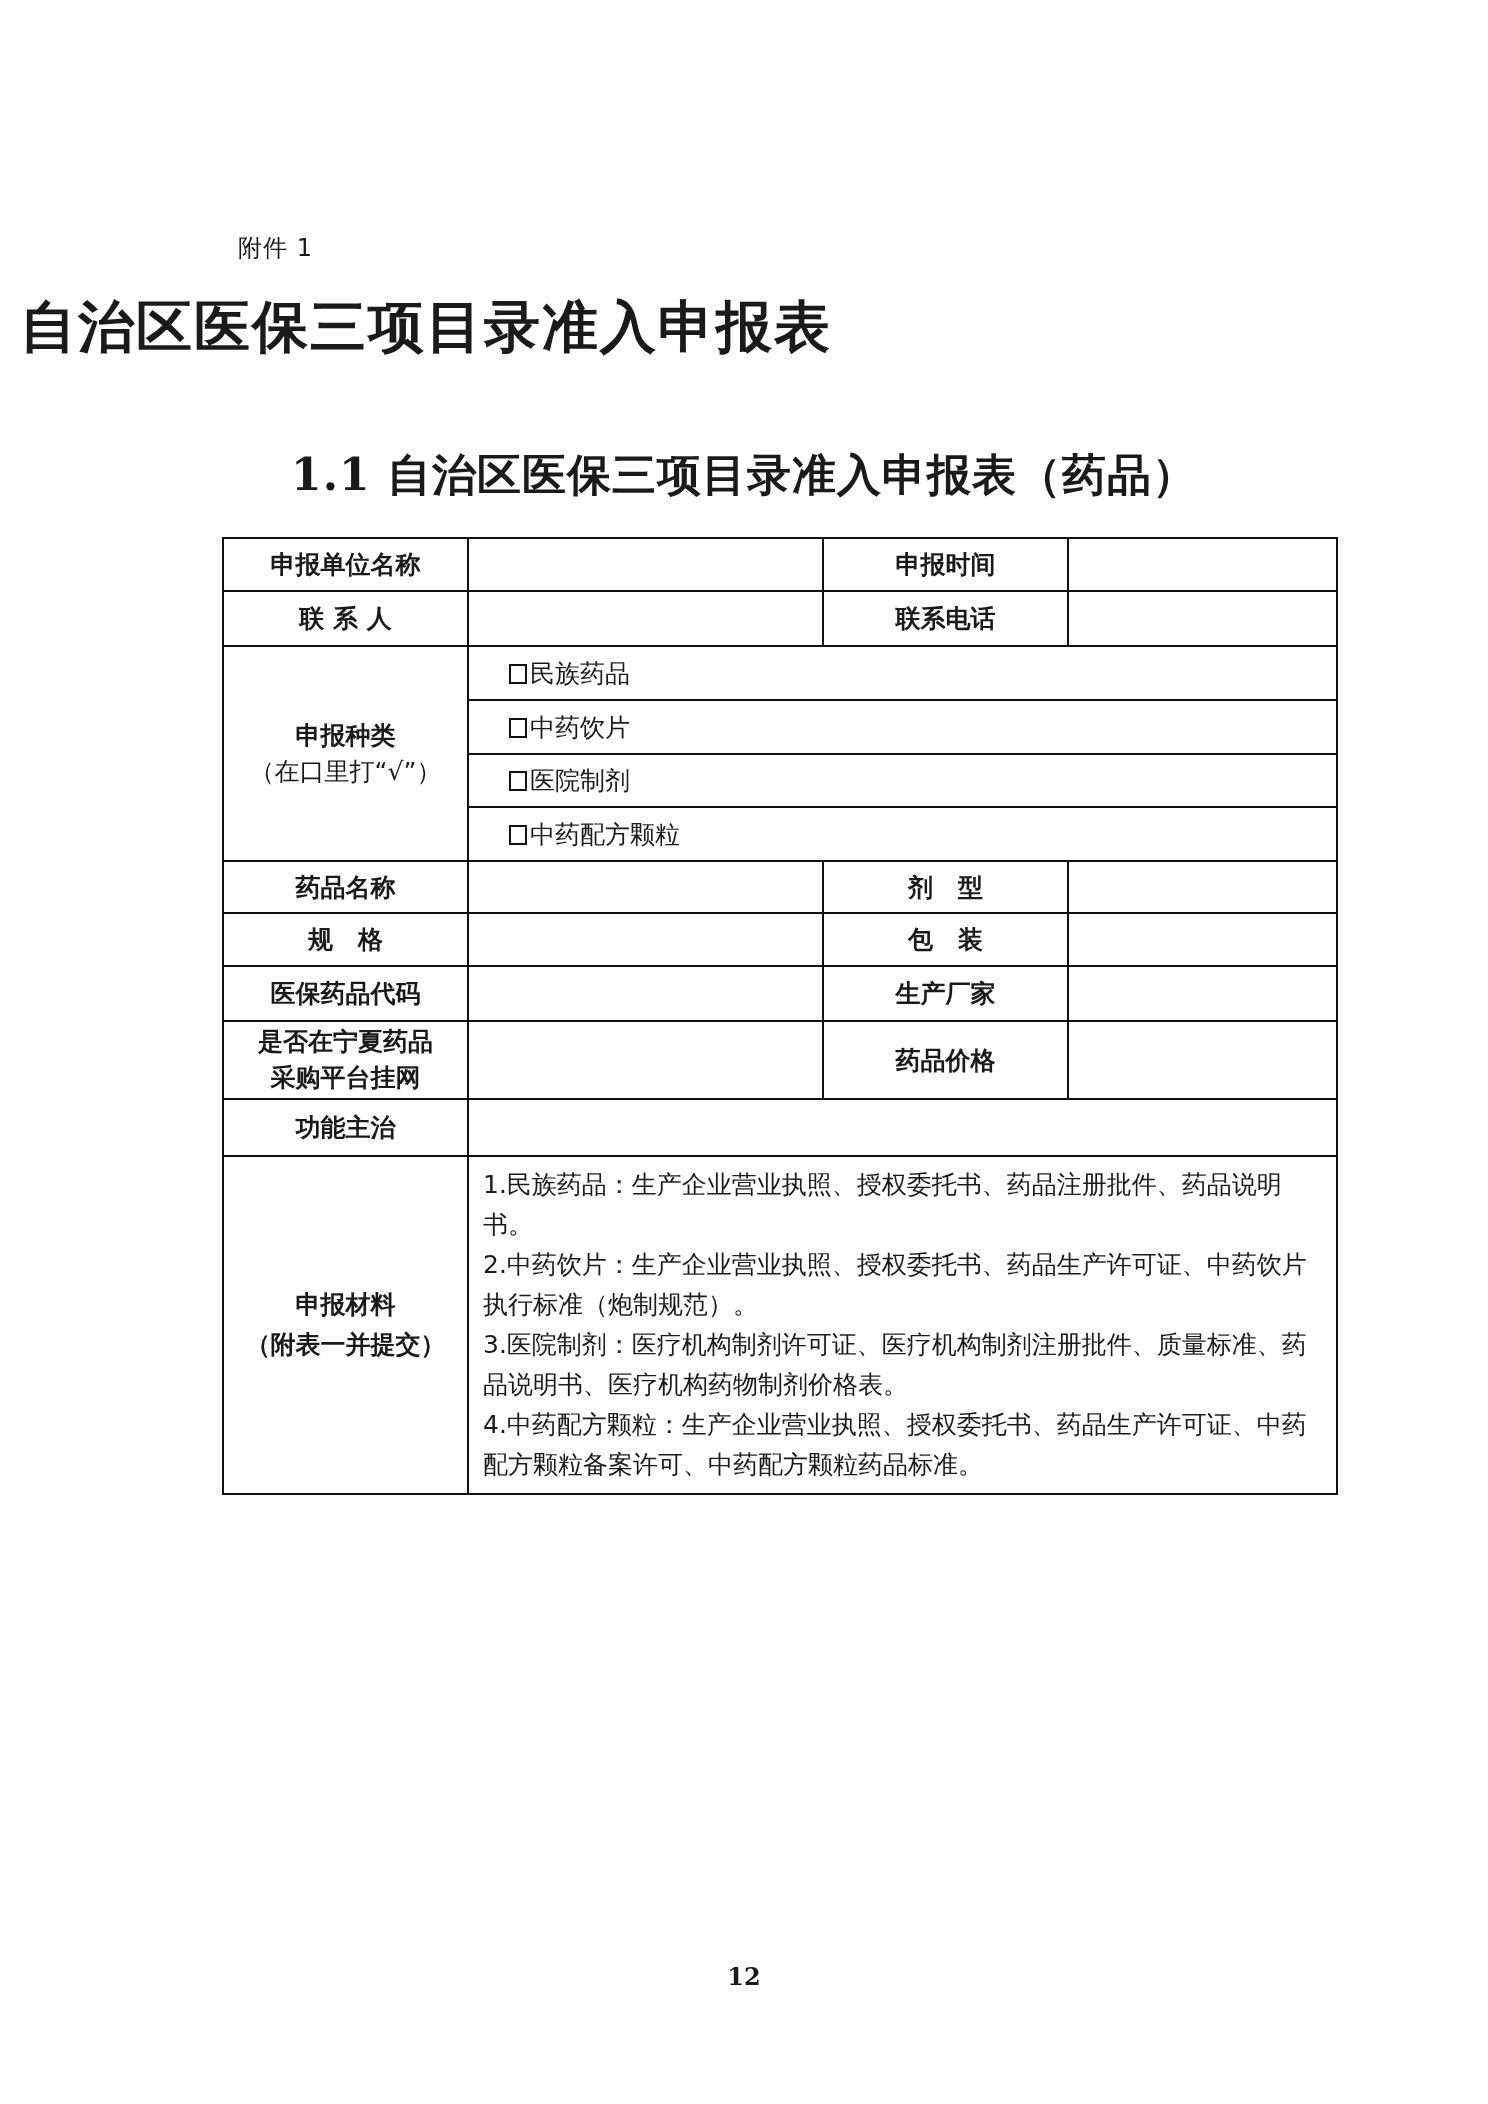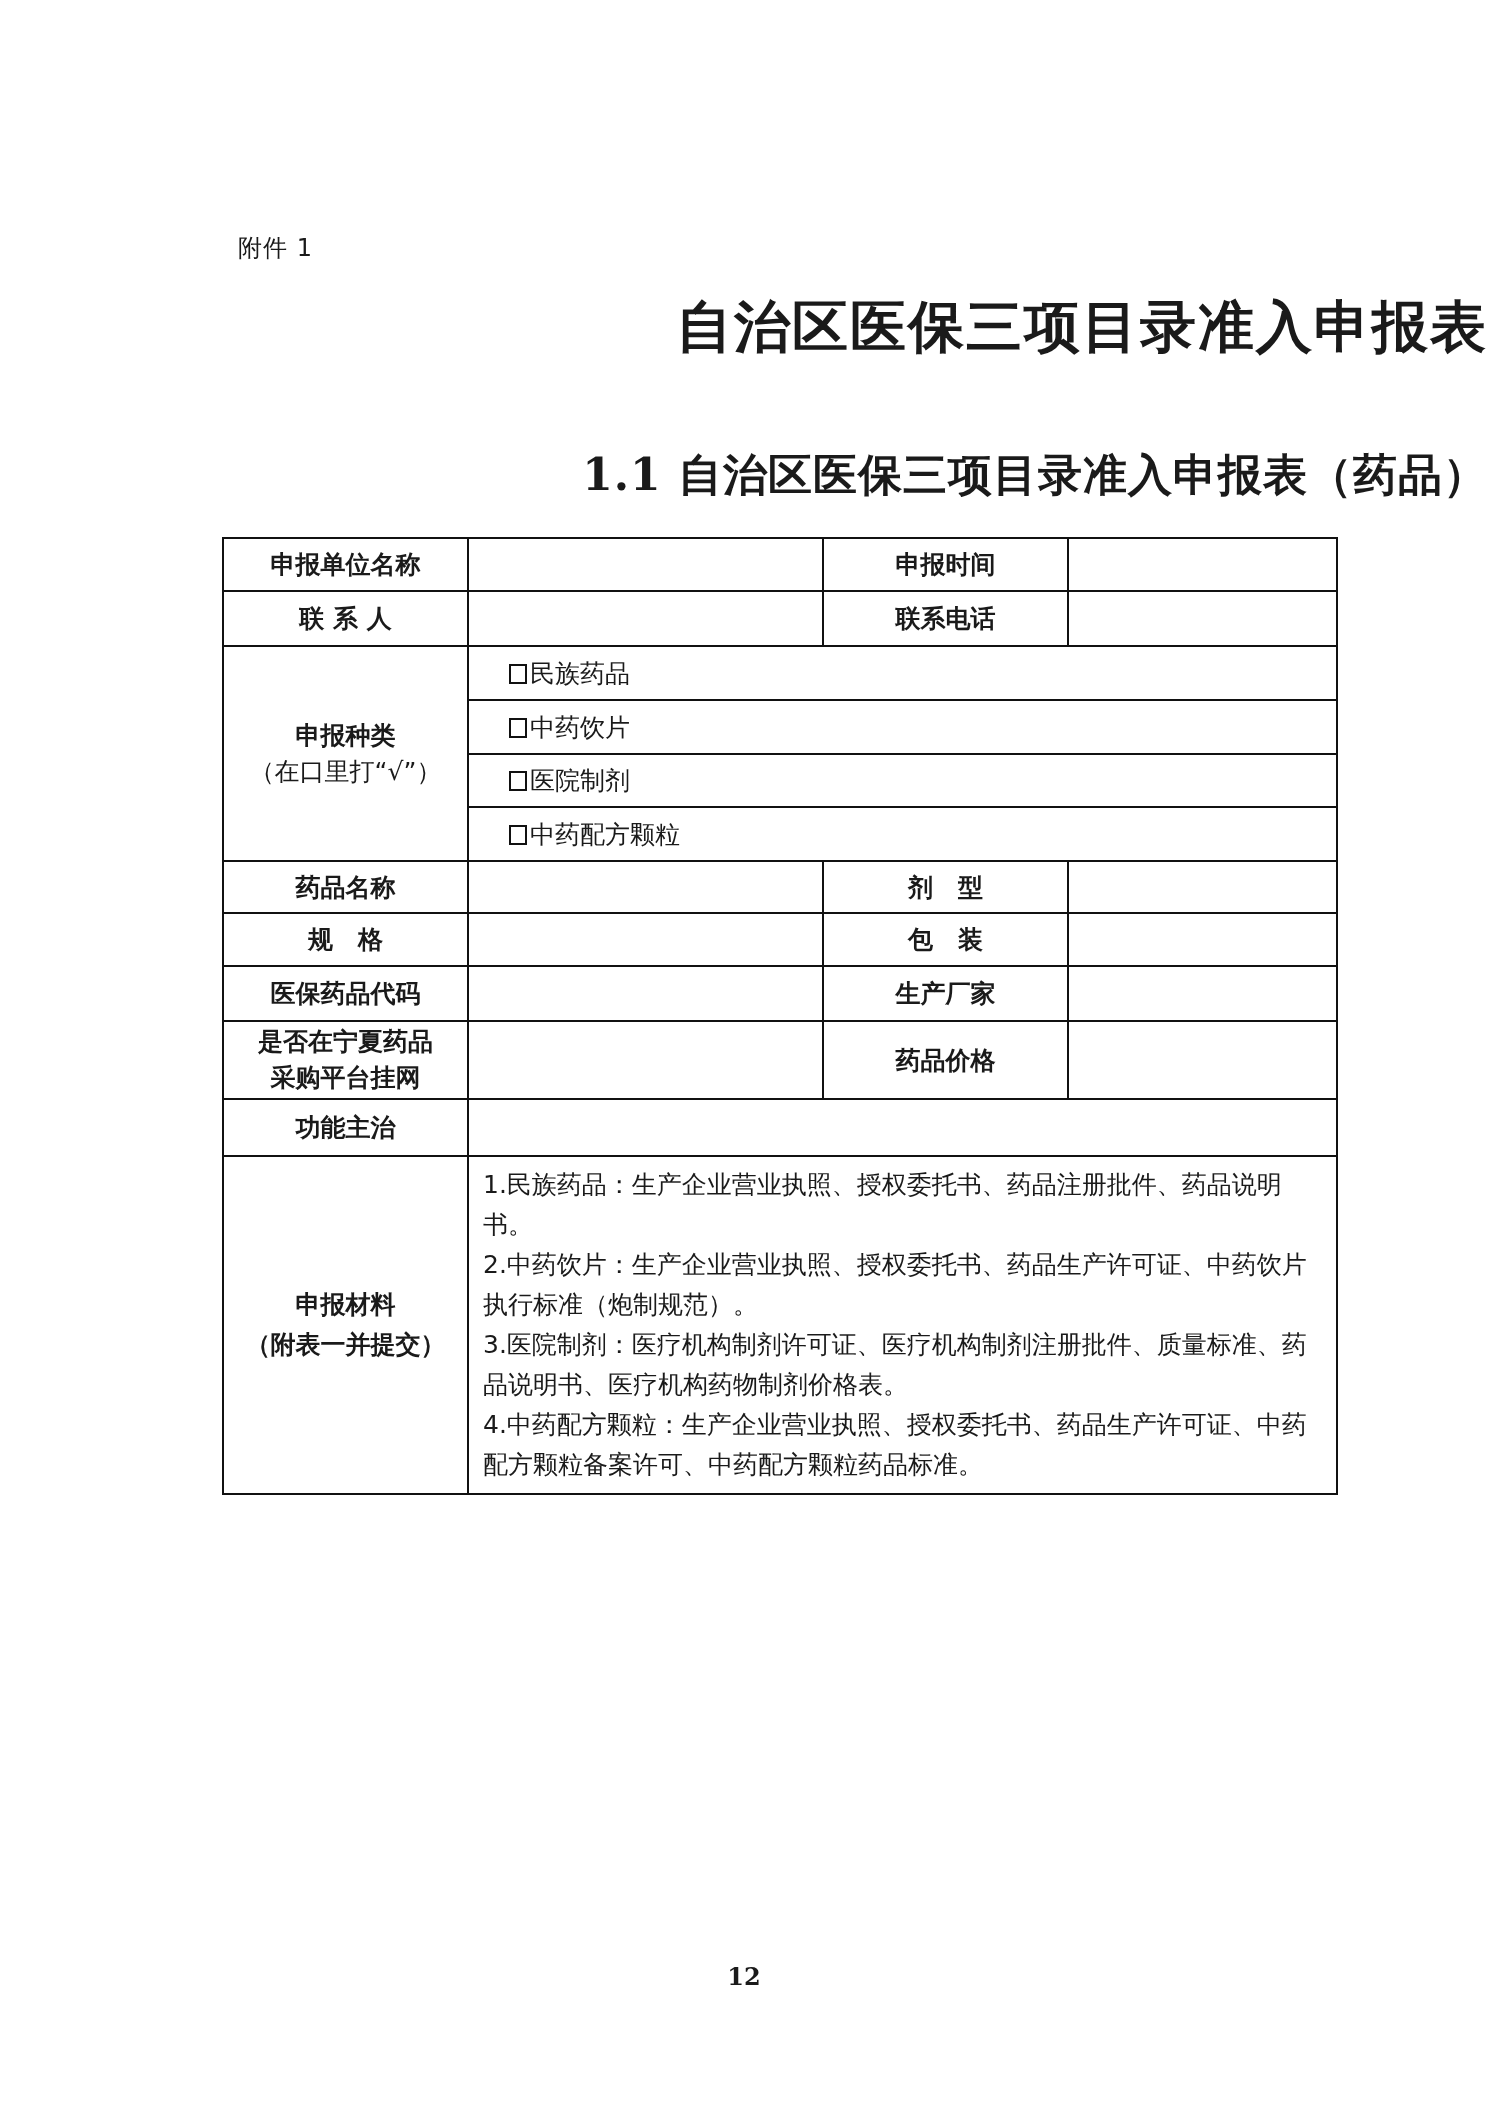--- a/index.html
+++ b/index.html
@@ -1,21 +1,21 @@
 <!DOCTYPE html>
 <html><head>
 <meta charset="utf-8">
 <style>
   html, body { margin: 0; padding: 0; background: #ffffff; }
   body { width: 1488px; height: 2104px; position: relative; overflow: hidden;
          font-family: "DejaVu Sans", "Liberation Sans", sans-serif; color: #1a1a1a; }
   .attach { position: absolute; left: 238px; top: 232px; font-size: 24px; letter-spacing: 1px; }
-  .title { position: absolute; left: 0; width: 1488px; top: 290px; text-align: right;
+  .title { position: absolute; left: 0; width: 1488px; top: 290px; text-align: left;
            font-family: "DejaVu Serif", "Liberation Serif", serif; font-weight: bold; font-size: 56px; letter-spacing: 2px; padding-left: 20px; box-sizing: border-box; }
-  .subtitle { position: absolute; left: 0; width: 1488px; top: 446px; text-align: right;
+  .subtitle { position: absolute; left: 0; width: 1488px; top: 446px; text-align: center;
            font-family: "DejaVu Serif", "Liberation Serif", serif; font-weight: bold; font-size: 44px; letter-spacing: 1px; }
   table.form { position: absolute; left: 222px; top: 537px; width: 1114px; border-collapse: collapse; table-layout: fixed; }
   table.form td { border: 2px solid #111; padding: 0; font-size: 25px; vertical-align: middle; }
   td.lbl { text-align: center; font-weight: bold; margin-left: 20px; }
   td.opt { padding-left: 40px !important; font-weight: normal; }
   td.mat-lbl { text-align: center; font-weight: bold; line-height: 40px; }
   td.mat { padding: 8px 10px 8px 14px !important; font-size: 25px; line-height: 40px; vertical-align: top; }
   .mat p { margin: 0; }
   .lbl2 { line-height: 36px; border-radius: 14px; }
   .pagenum { position: absolute; left: 0; width: 1488px; top: 1962px; text-align: center; font-family: "DejaVu Serif", "Liberation Serif", serif; font-weight: bold; font-size: 24px; }

